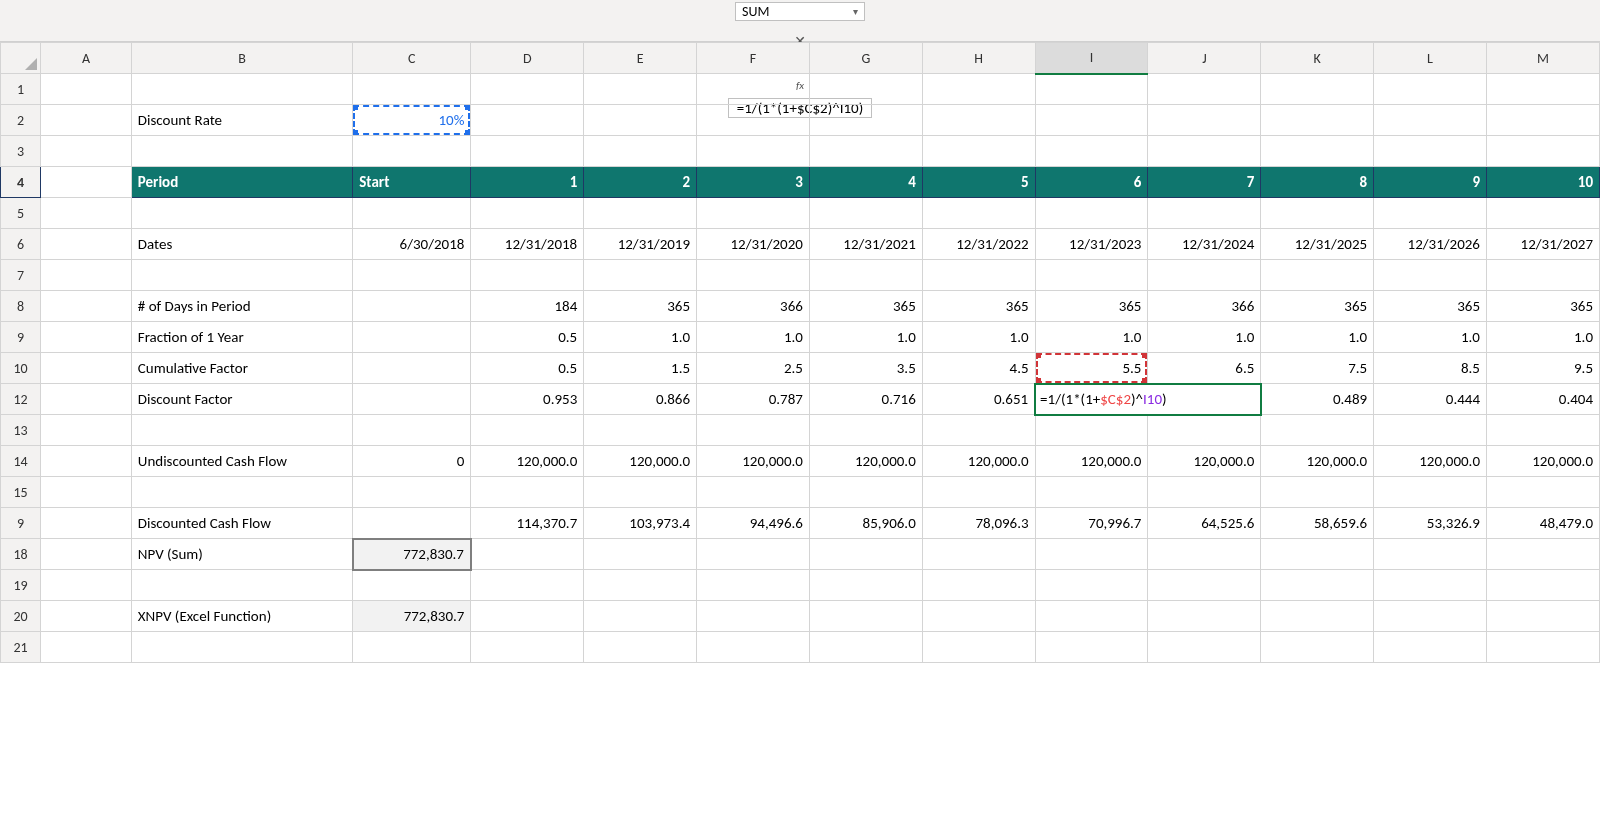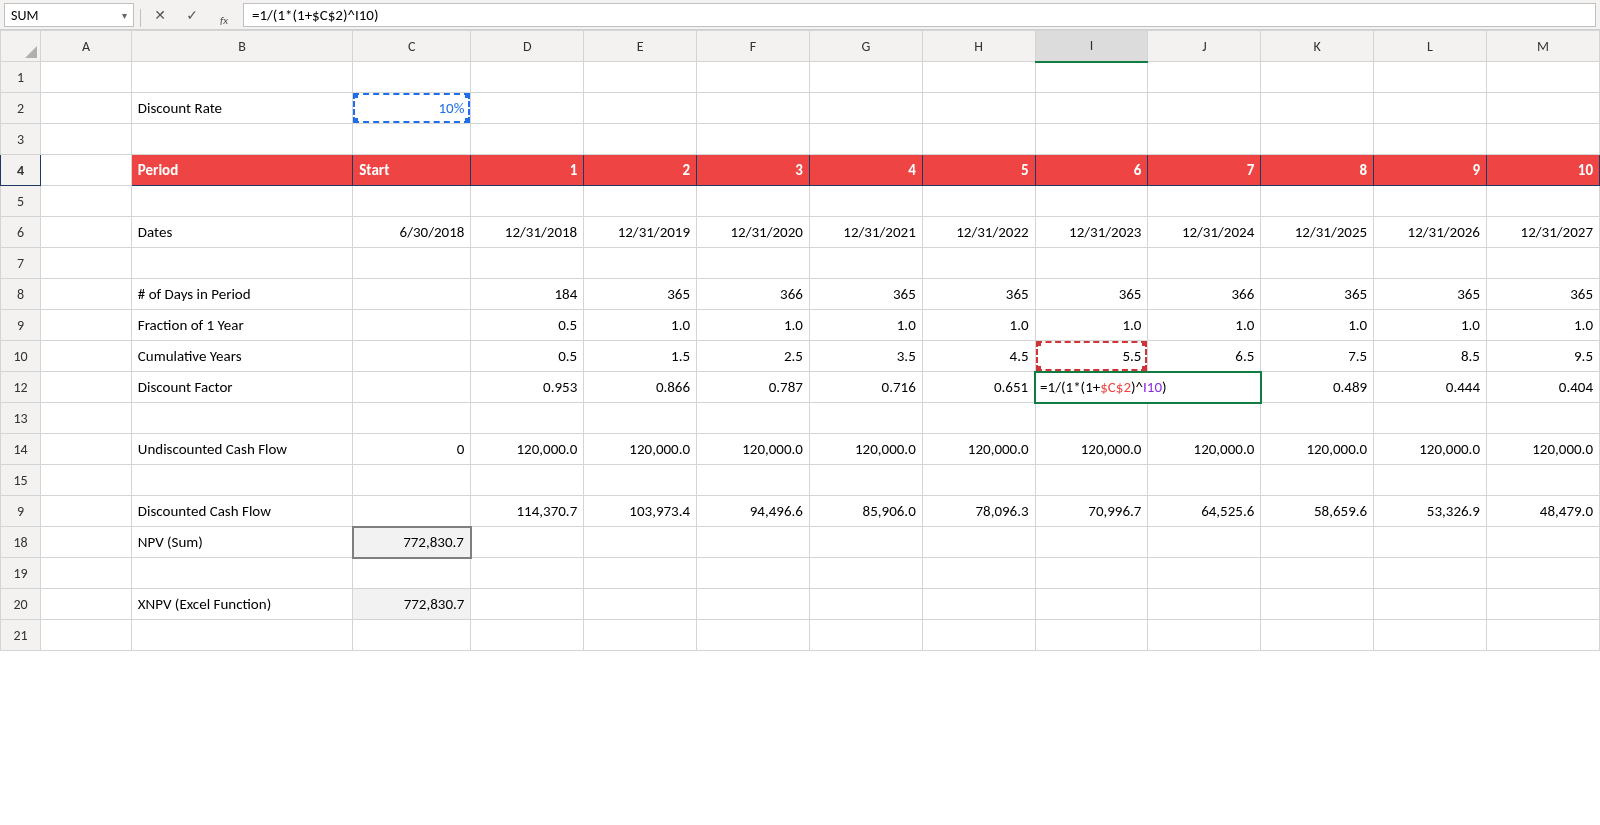--- a/index.html
+++ b/index.html
@@ -8,26 +8,27 @@
     font-size: 15px;
     background: #fff;
     color: #000;
     overflow: hidden;
     user-select: none;
   }
 
   
   .formula-row {
     display: flex;
-    align-items: flex-end;
-    height: 30px;
+    align-items: center;
+    height: 42px;
     border-bottom: 1px solid #d0d0d0;
     background: #f3f2f1;
     gap: 6px;
     padding: 2px 4px;
+    flex-direction: column;
   }
   .name-box {
     width: 130px;
     height: 24px;
     background: #fff;
     border: 1px solid #c0c0c0;
     display: flex;
     align-items: center;
     justify-content: space-between;
     padding: 0 6px;
@@ -115,21 +116,21 @@
   }
   col.colA  { width: 86px; }
   col.colBCM { width: 107px; }
   col.colB  { width: 210px; }
   col.colC  { width: 112px; }
 
   td.text-left { text-align: left; margin-top: 8px; }
 
   
   tr.period-row td {
-    background: #ef4444;
+    background: #0f766e;
     color: #fff;
     font-weight: bold;
     border-color: #1f3864;
   }
   tr.period-row td.blankA {
     background: #fff;
     border: 1px solid #d4d4d4;
   }
 
   
@@ -406,21 +407,21 @@
       <td>1.0</td>
       <td>1.0</td>
       <td>1.0</td>
       <td>1.0</td>
       <td>1.0</td>
     </tr>
 
     <tr>
           <td class="rowhdr">10</td>
       <td></td>
-      <td class="text-left">Cumulative Years</td>
+      <td class="text-left">Cumulative Factor</td>
       <td></td>
       <td>0.5</td>
       <td>1.5</td>
       <td>2.5</td>
       <td>3.5</td>
       <td>4.5</td>
       <td class="cell-rel">
         <span>5.5</span>
         <div class="overlay marq-red">
               <span class="sq3"></span>

